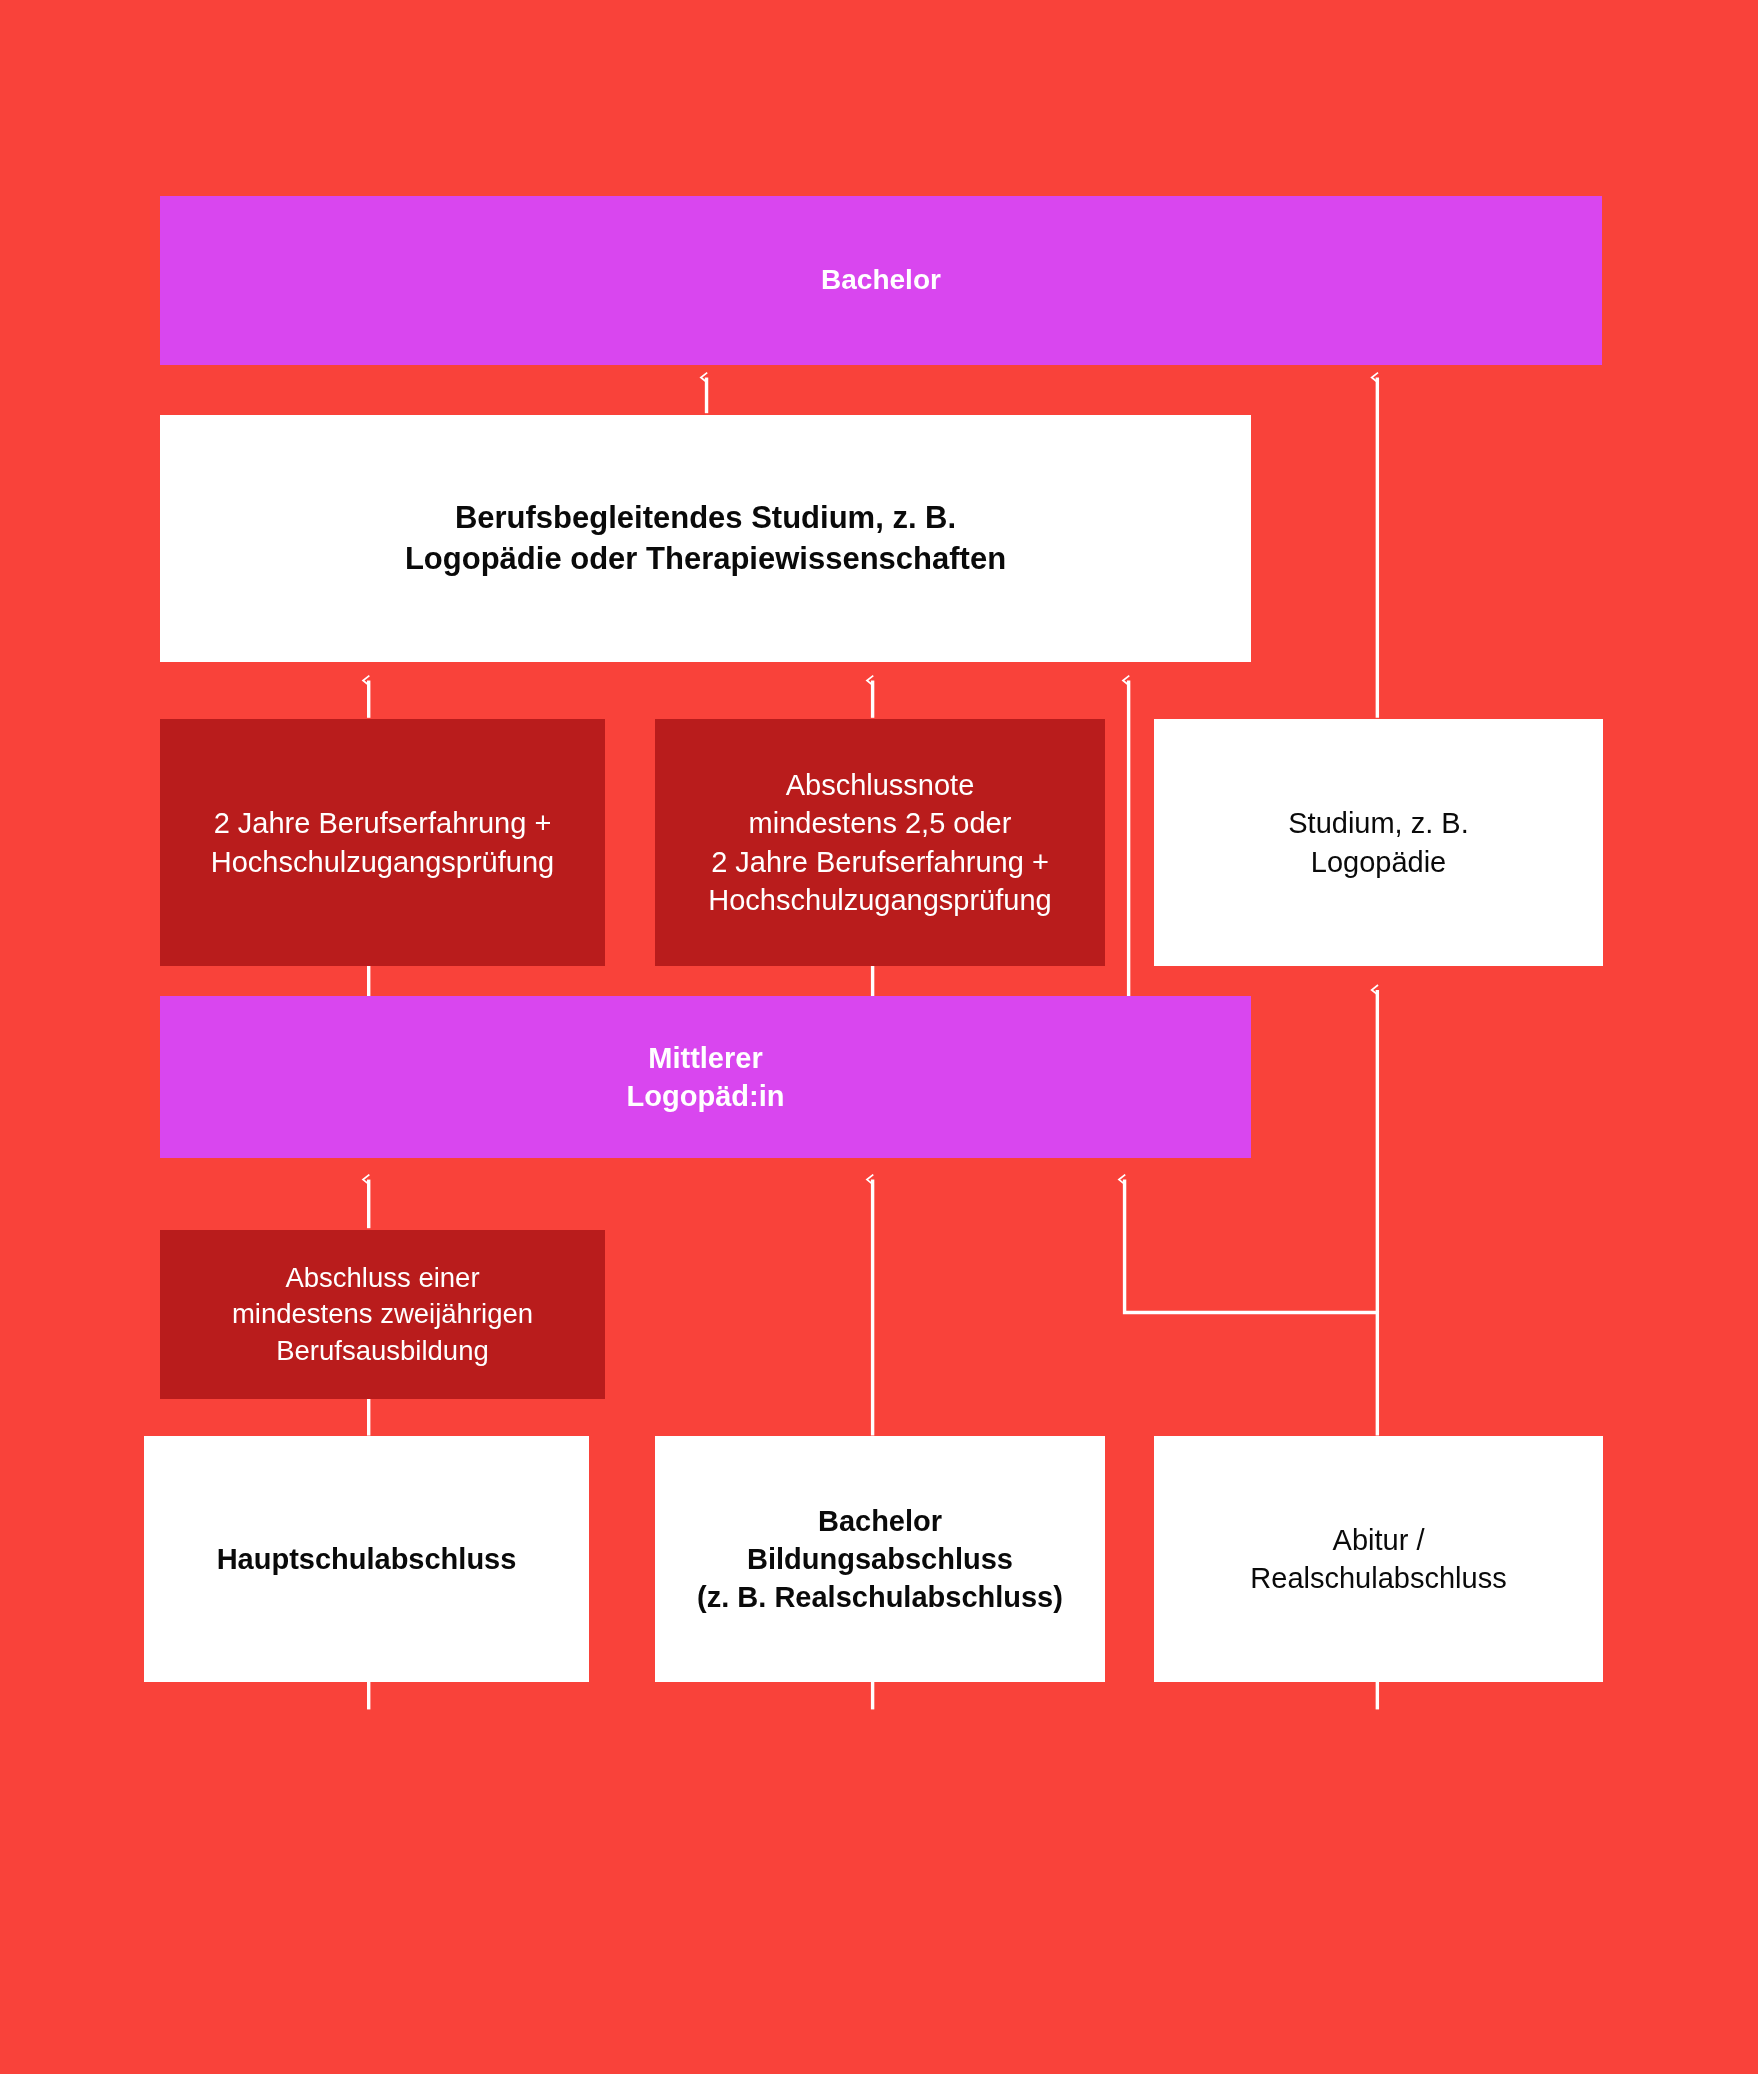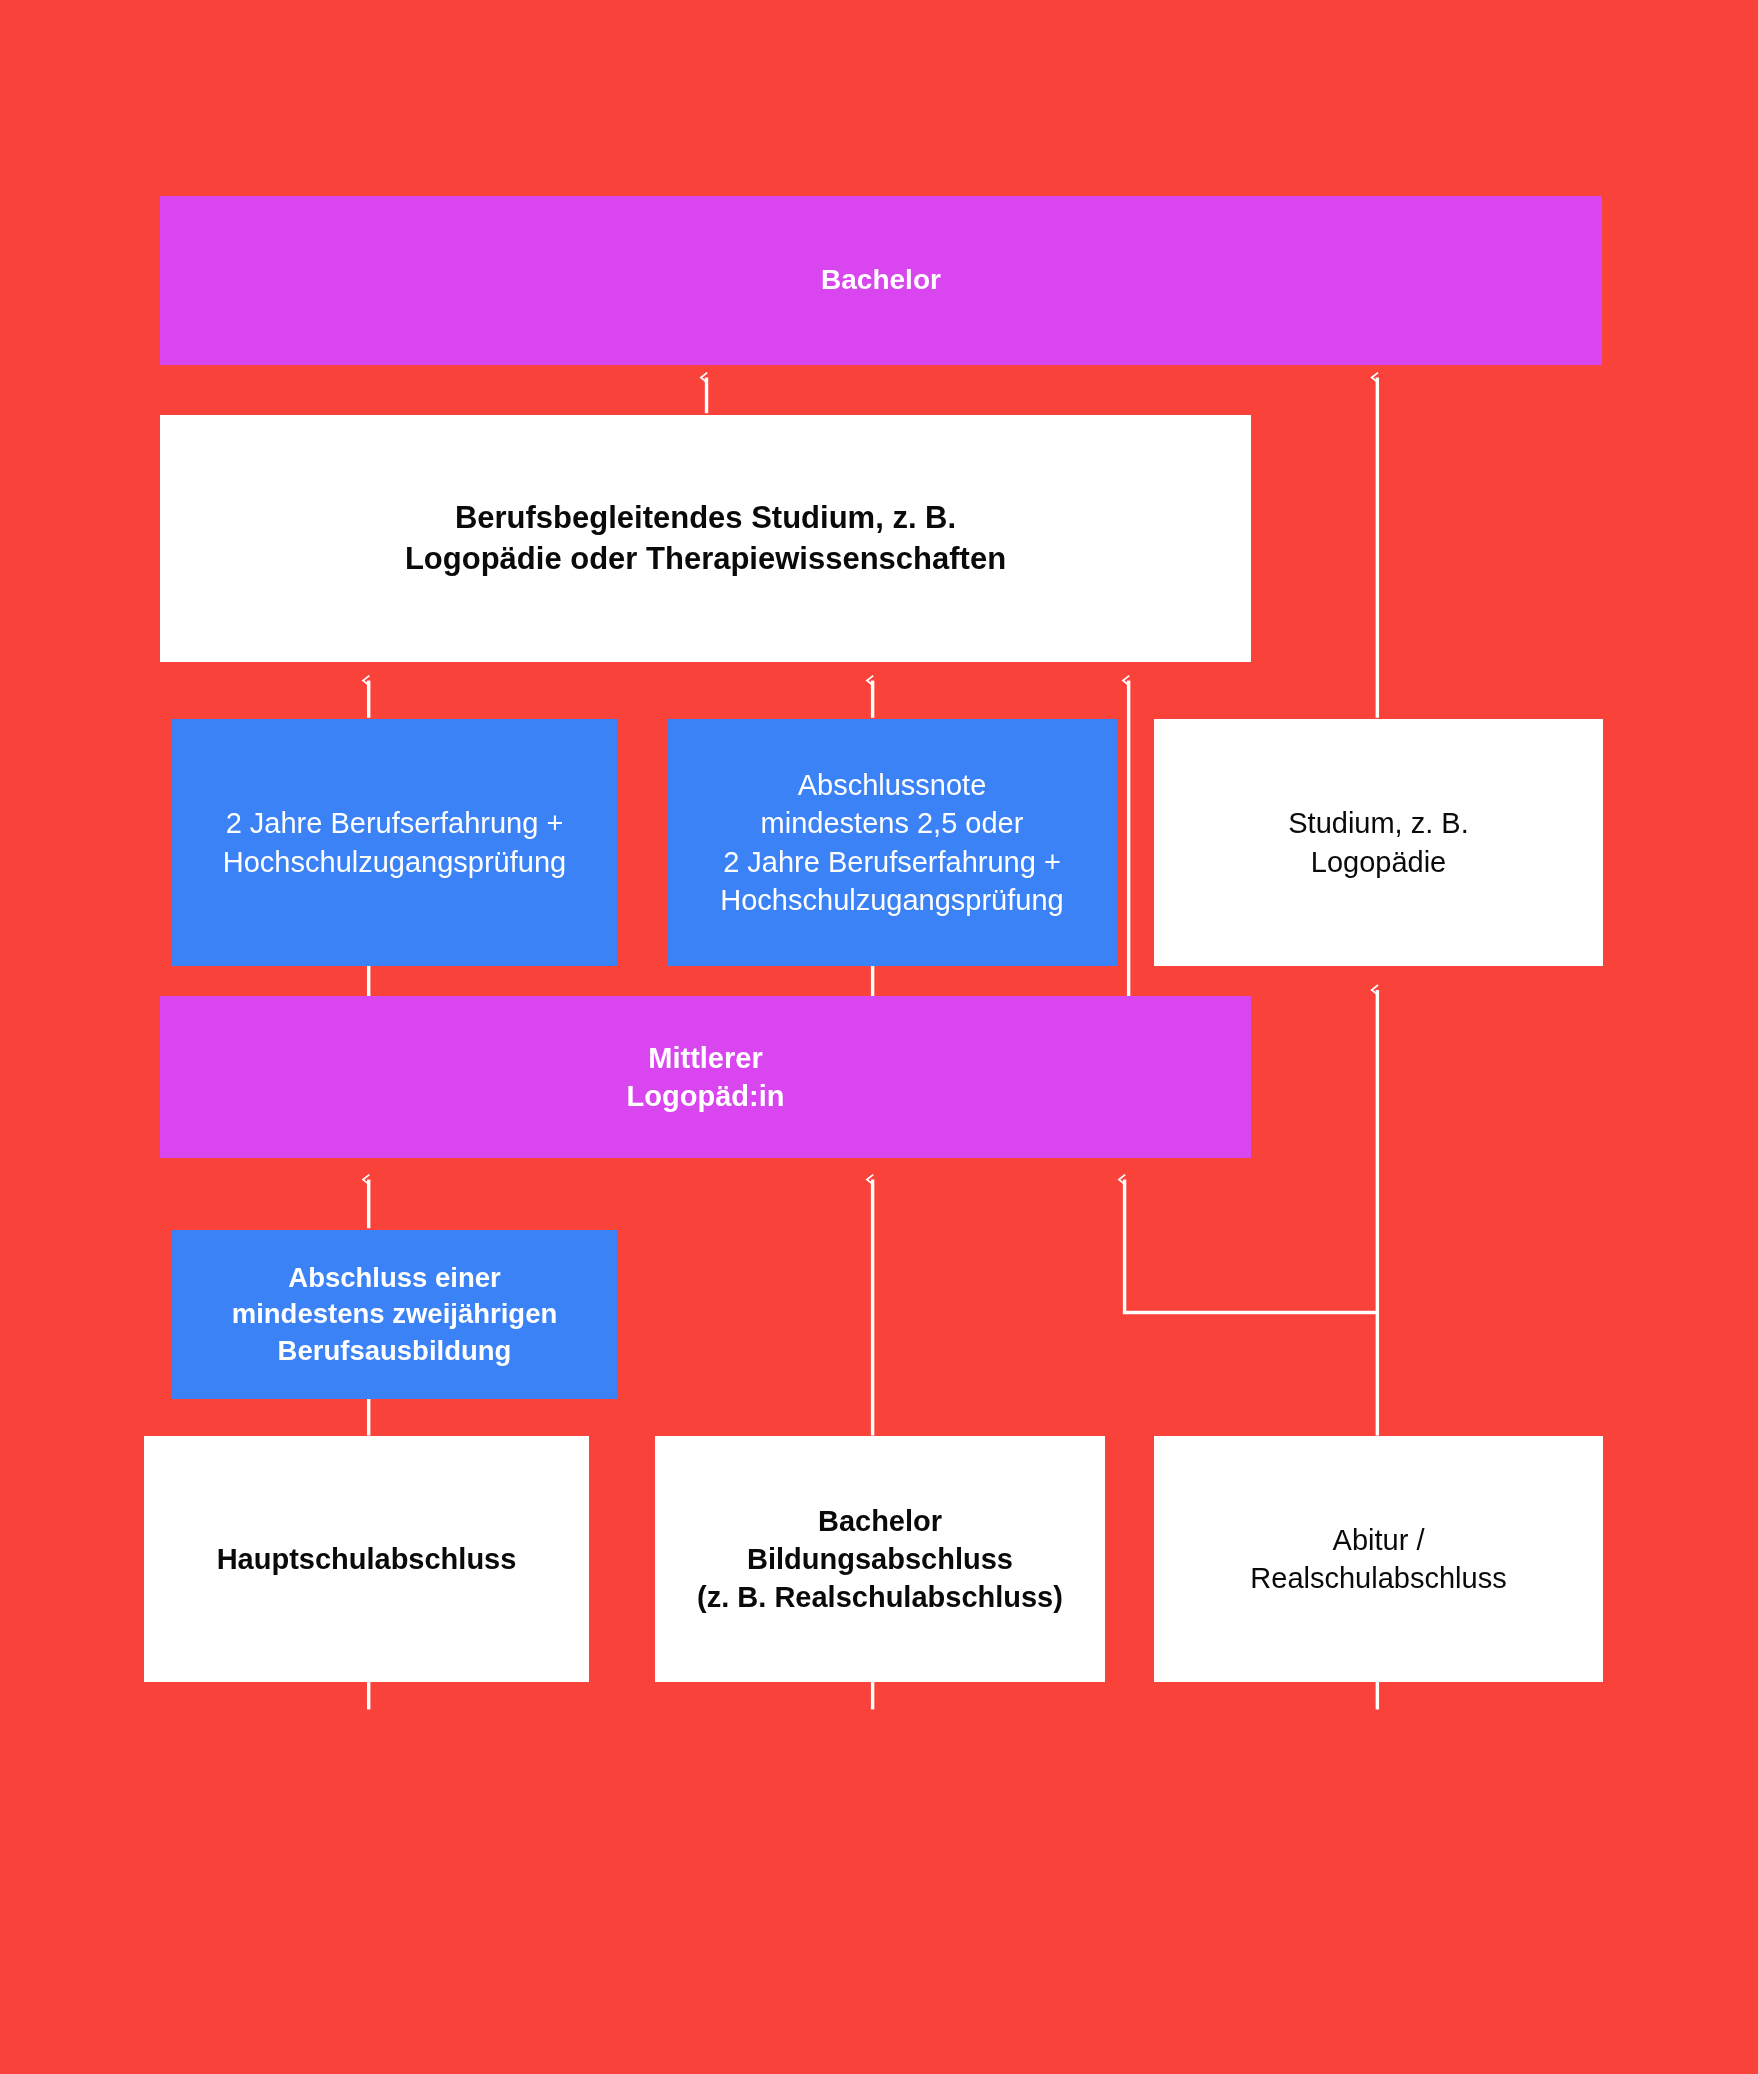--- a/index.html
+++ b/index.html
@@ -23,29 +23,29 @@
     display: flex;
     align-items: center;
     justify-content: center;
     text-align: center;
     line-height: 1.32;
     z-index: 3;
   }
   .box .txt { white-space: pre-line; display: block; }
 
   .box-dark   { background: #d946ef; color: #FFFFFF; }
-  .box-mid    { background: #3b82f6; color: #FFFFFF; margin-left: 12px; }
+  .box-mid    { background: #b91c1c; color: #FFFFFF; }
   .box-white  { background: #FFFFFF; color: #0A0A0A; }
   .box-pink   { background: #FCC6C3; color: #0A0A0A; }
 
   .fs-bachelor { font-size: 28px; font-weight: 700; }
   .fs-big      { font-size: 31px; font-weight: 700; }
   .fs-mid      { font-size: 29px; font-weight: 400; }
   .fs-midb     { font-size: 29px; font-weight: 700; }
-  .fs-small    { font-size: 27.5px; font-weight: 700; }
+  .fs-small    { font-size: 27.5px; font-weight: 400; }
   .fs-pink     { font-size: 28px; font-weight: 700; }
 
   #arrows {
     position: absolute;
     left: 0; top: 0;
     width: 1759px; height: 2074px;
     z-index: 1;
     pointer-events: none;
   }
 </style>

